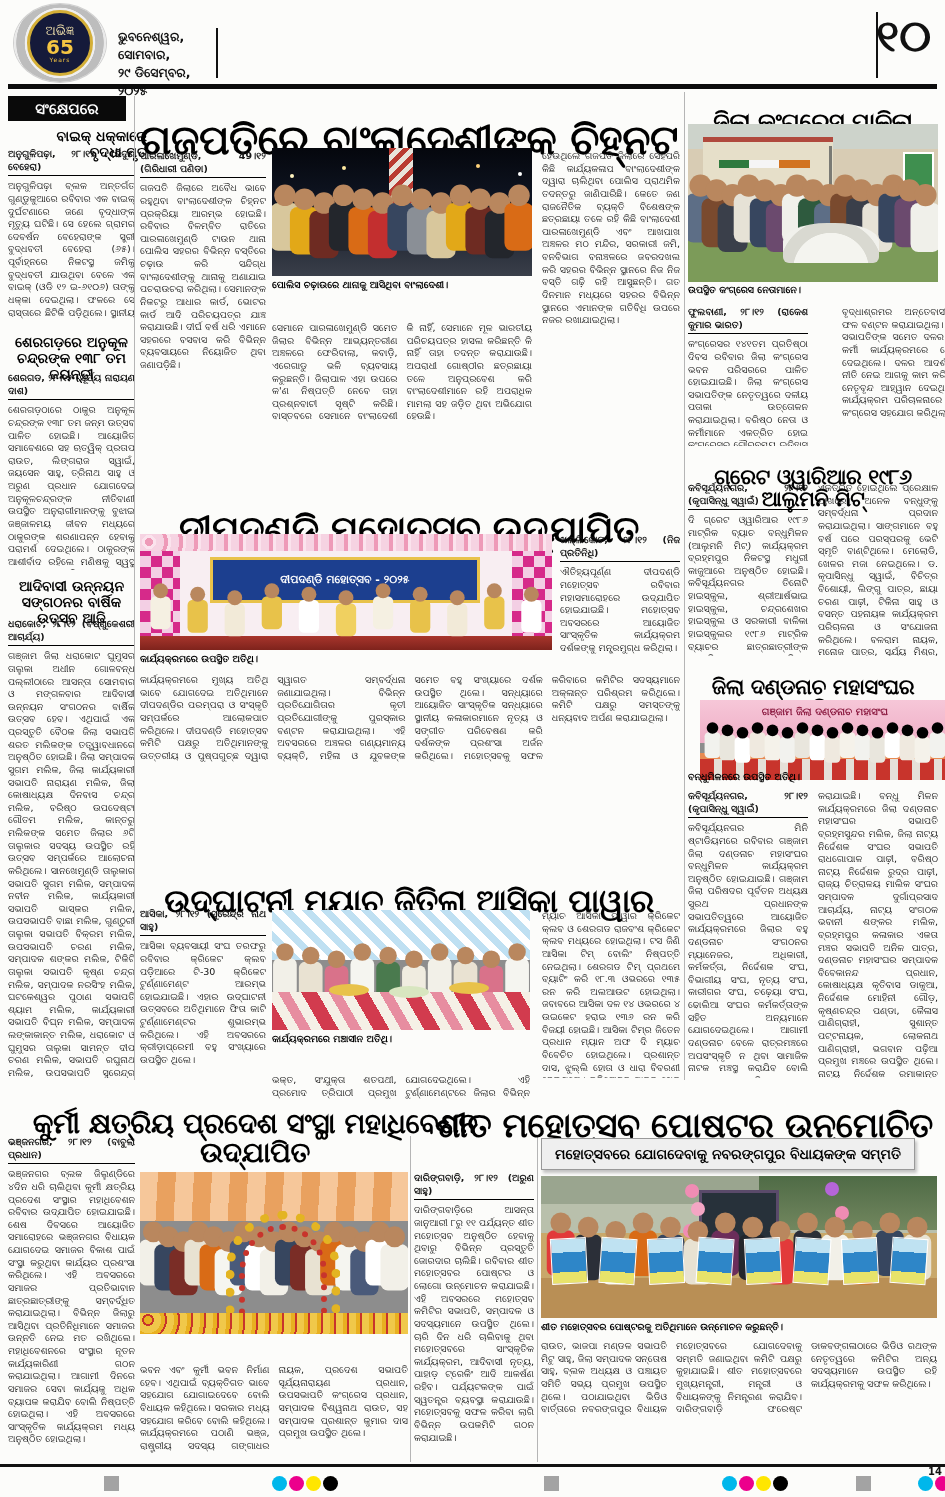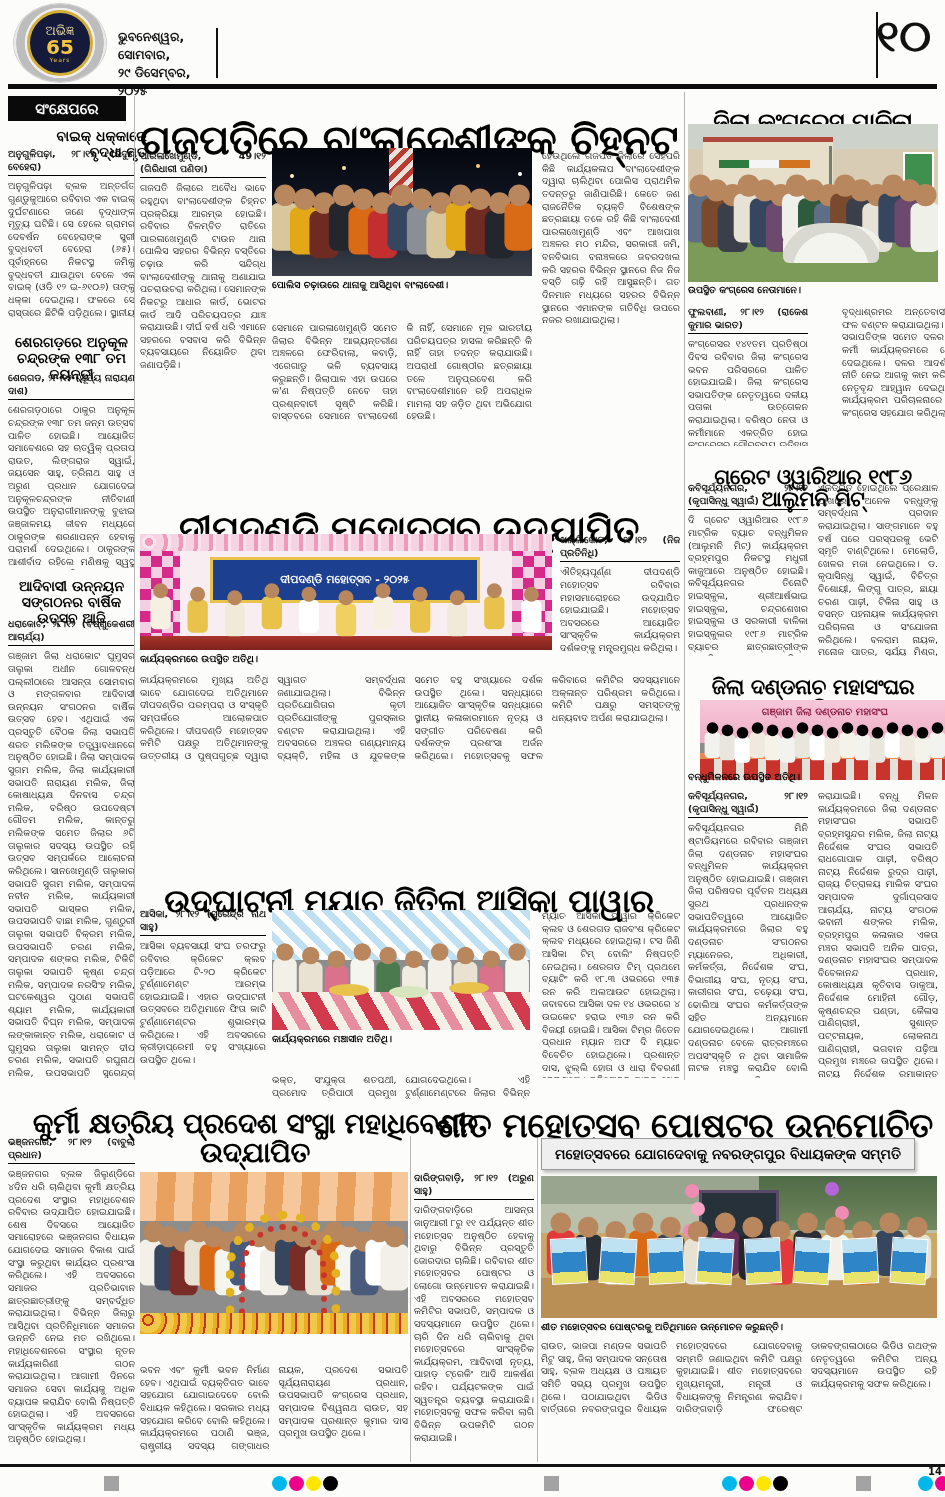--- a/index.html
+++ b/index.html
@@ -322,21 +322,21 @@
   <figcaption class="caption" style="left:140px;top:653px;width:300px;">କାର୍ଯ୍ୟକ୍ରମରେ ଉପସ୍ଥିତ ଅତିଥି।</figcaption>
   <div class="bodytxt" style="left:560px;top:534px;width:120px;height:134px;">
     <div class="dateline">ଖଲ୍ଲିକୋଟ, ୨୮।୧୨ (ନିଜ ପ୍ରତିନିଧି)</div>
     <span>ଐତିହ୍ୟପୂର୍ଣ୍ଣ ଦୀପଦଣ୍ଡି ମହୋତ୍ସବ ରବିବାର ମହାସମାରୋହରେ ଉଦ୍‌ଯାପିତ ହୋଇଯାଇଛି। ମହୋତ୍ସବ ଅବସରରେ ଆୟୋଜିତ ସାଂସ୍କୃତିକ କାର୍ଯ୍ୟକ୍ରମ ଦର୍ଶକଙ୍କୁ ମନ୍ତ୍ରମୁଗ୍ଧ କରିଥିଲା।</span>
   </div>
   <div class="bodytxt cols4" style="left:140px;top:674px;width:540px;height:178px;">କାର୍ଯ୍ୟକ୍ରମରେ ମୁଖ୍ୟ ଅତିଥି ଭାବେ ଯୋଗଦେଇ ଅତିଥିମାନେ ଦୀପଦଣ୍ଡିର ପରମ୍ପରା ଓ ସଂସ୍କୃତି ସମ୍ପର୍କରେ ଆଲୋକପାତ କରିଥିଲେ। ଦୀପଦଣ୍ଡି ମହୋତ୍ସବ କମିଟି ପକ୍ଷରୁ ଅତିଥିମାନଙ୍କୁ ଉତ୍ତରୀୟ ଓ ପୁଷ୍ପଗୁଚ୍ଛ ଦ୍ୱାରା ସ୍ୱାଗତ ସମ୍ବର୍ଦ୍ଧନା ଜଣାଯାଇଥିଲା। ବିଭିନ୍ନ ପ୍ରତିଯୋଗିତାର କୃତୀ ପ୍ରତିଯୋଗୀଙ୍କୁ ପୁରସ୍କାର ବଣ୍ଟନ କରାଯାଇଥିଲା। ଏହି ଅବସରରେ ଅଞ୍ଚଳର ଗଣ୍ୟମାନ୍ୟ ବ୍ୟକ୍ତି, ମହିଳା ଓ ଯୁବକଙ୍କ ସମେତ ବହୁ ସଂଖ୍ୟାରେ ଦର୍ଶକ ଉପସ୍ଥିତ ଥିଲେ। ସନ୍ଧ୍ୟାରେ ଆୟୋଜିତ ସାଂସ୍କୃତିକ ସନ୍ଧ୍ୟାରେ ସ୍ଥାନୀୟ କଳାକାରମାନେ ନୃତ୍ୟ ଓ ସଙ୍ଗୀତ ପରିବେଷଣ କରି ଦର୍ଶକଙ୍କ ପ୍ରଶଂସା ଅର୍ଜନ କରିଥିଲେ। ମହୋତ୍ସବକୁ ସଫଳ କରିବାରେ କମିଟିର ସଦସ୍ୟମାନେ ଅକ୍ଳାନ୍ତ ପରିଶ୍ରମ କରିଥିଲେ। କମିଟି ପକ୍ଷରୁ ସମସ୍ତଙ୍କୁ ଧନ୍ୟବାଦ ଅର୍ପଣ କରାଯାଇଥିଲା।</div>
 
   <h2 class="hl" style="left:136px;top:858px;width:546px;font-size:32px;">ଉଦ୍‌ଘାଟନୀ ମ୍ୟାଚ ଜିତିଲା ଆସିକା ପାୱାର କ୍ରିକେଟ କ୍ଲବ</h2>
   <div class="bodytxt" style="left:140px;top:908px;width:126px;height:170px;">
     <div class="dateline">ଆସିକା, ୨୮।୧୨ (ସୁରେନ୍ଦ୍ର ନାଥ ସାହୁ)</div>
-    <span>ଆସିକା ବ୍ୟବସାୟୀ ସଂଘ ତରଫରୁ ରବିବାର କ୍ରିକେଟ କ୍ଲବ ପଡ଼ିଆରେ ଟି-୨୦ କ୍ରିକେଟ ଟୁର୍ଣ୍ଣାମେଣ୍ଟ ଆରମ୍ଭ ହୋଇଯାଇଛି। ଏହାର ଉଦ୍‌ଘାଟନୀ ଉତ୍ସବରେ ଅତିଥିମାନେ ଫିତା କାଟି ଟୁର୍ଣ୍ଣାମେଣ୍ଟର ଶୁଭାରମ୍ଭ କରିଥିଲେ। ଏହି ଅବସରରେ କ୍ରୀଡ଼ାପ୍ରେମୀ ବହୁ ସଂଖ୍ୟାରେ ଉପସ୍ଥିତ ଥିଲେ।</span>
+    <span>ଆସିକା ବ୍ୟବସାୟୀ ସଂଘ ତରଫରୁ ରବିବାର କ୍ରିକେଟ କ୍ଲବ ପଡ଼ିଆରେ ଟି-30 କ୍ରିକେଟ ଟୁର୍ଣ୍ଣାମେଣ୍ଟ ଆରମ୍ଭ ହୋଇଯାଇଛି। ଏହାର ଉଦ୍‌ଘାଟନୀ ଉତ୍ସବରେ ଅତିଥିମାନେ ଫିତା କାଟି ଟୁର୍ଣ୍ଣାମେଣ୍ଟର ଶୁଭାରମ୍ଭ କରିଥିଲେ। ଏହି ଅବସରରେ କ୍ରୀଡ଼ାପ୍ରେମୀ ବହୁ ସଂଖ୍ୟାରେ ଉପସ୍ଥିତ ଥିଲେ।</span>
   </div>
   <figure class="photo" style="left:272px;top:910px;width:258px;height:120px;margin:0;">
     <div class="canopy"></div>
     <div class="quilt front"></div>
   <svg width="258" height="120">
         <rect x="1.0439999999999987" y="48.24" width="23.712000000000003" height="38.688" rx="6.240000000000001" fill="#f2f0e8"></rect>
         <circle cx="12.9" cy="42" r="8.736000000000002" fill="#b9875e"></circle>
         <rect x="26.843999999999994" y="51.84" width="23.712000000000003" height="38.688" rx="6.240000000000001" fill="#e9e2d2"></rect>
         <circle cx="38.699999999999996" cy="45.6" r="8.736000000000002" fill="#b9875e"></circle>
         <rect x="52.644" y="55.440000000000005" width="23.712000000000003" height="38.688" rx="6.240000000000001" fill="#d9728a"></rect>

